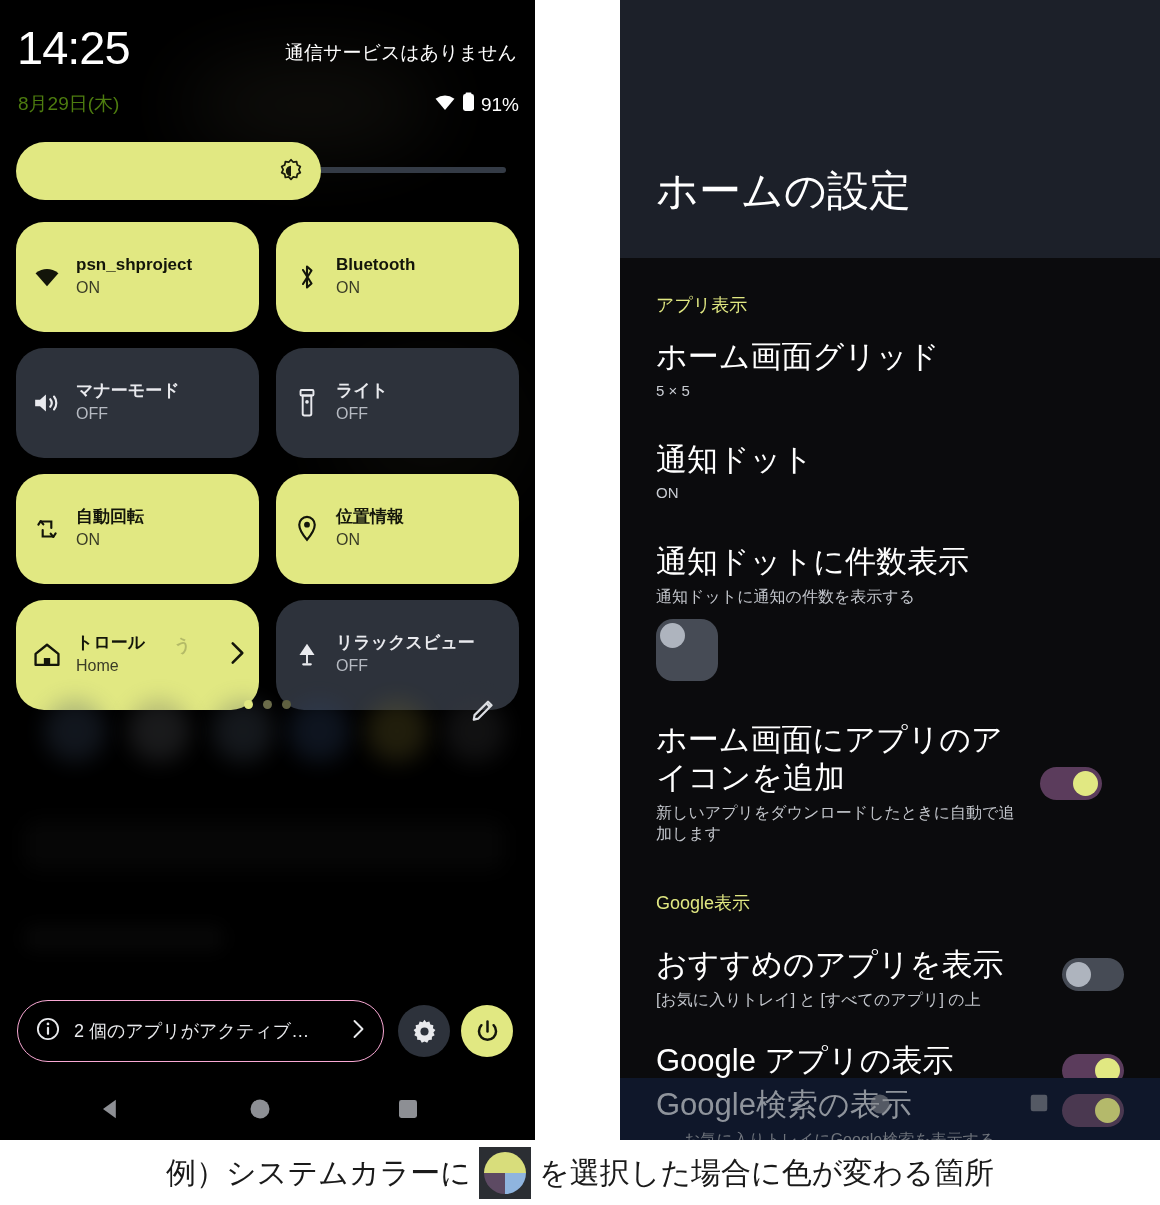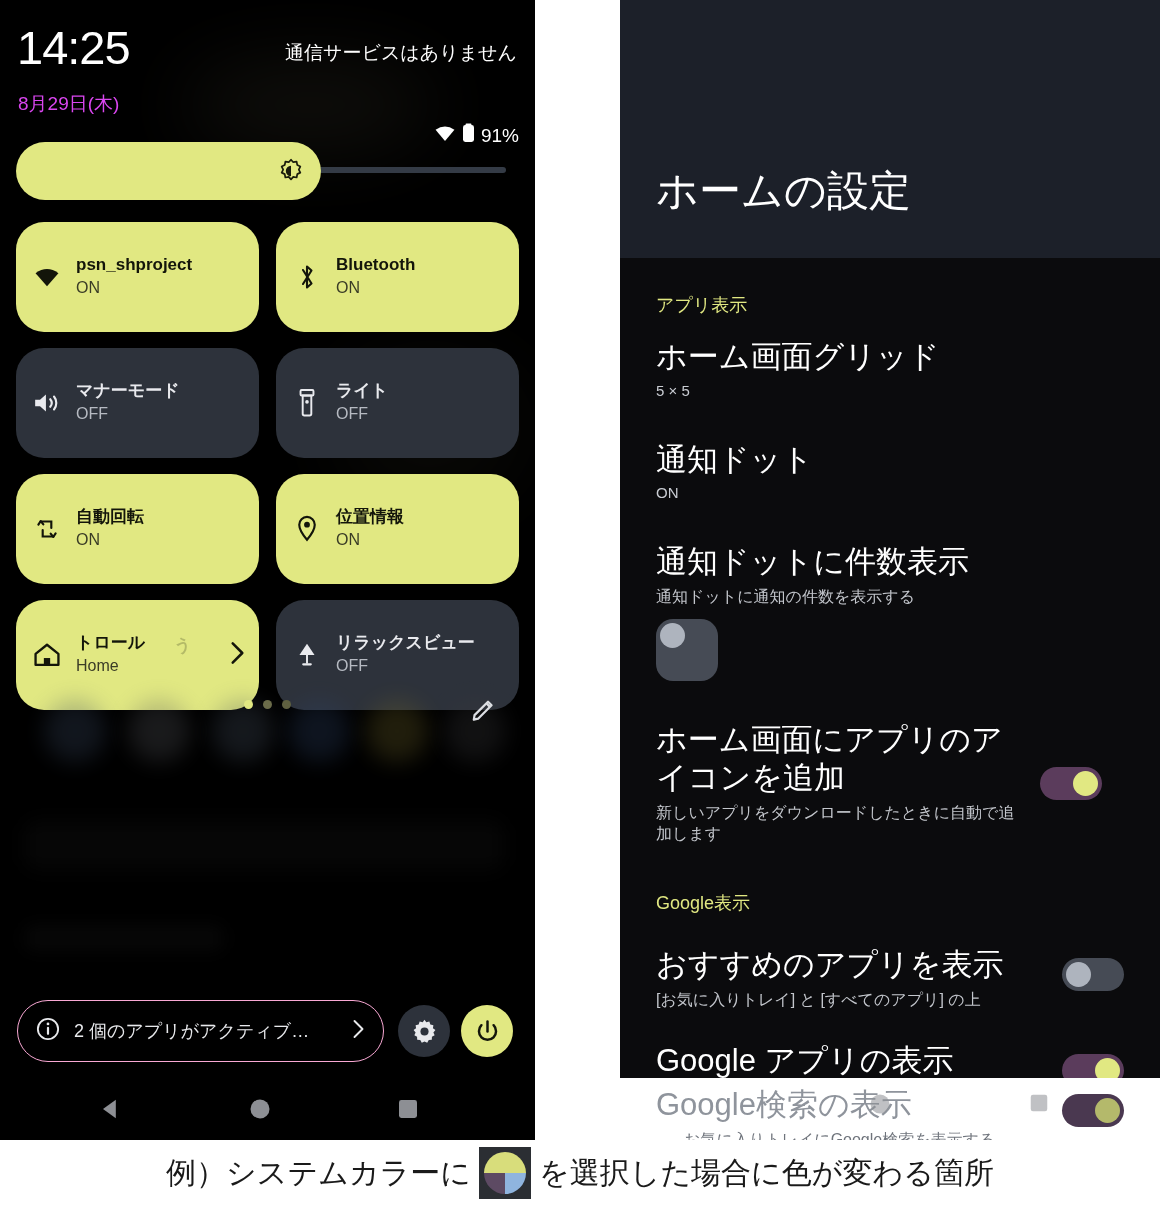--- a/index.html
+++ b/index.html
@@ -15,27 +15,27 @@
   }
   .qs-glow{
     position:absolute;border-radius:50%;filter:blur(40px);opacity:.22;pointer-events:none;
   }
   #status-row{position:absolute;left:0;top:0;width:535px;height:125px;}
   #clock{
     position:absolute;left:17px;top:24px;color:#ffffff;font-size:47px;
     font-weight:400;letter-spacing:-1px;line-height:1;
   }
   #date-text{
-    position:absolute;left:18px;top:94px;color:#d946ef;font-size:19px;line-height:1;
+    position:absolute;left:18px;top:94px;color:#4d7c0f;font-size:19px;line-height:1;
   }
   #carrier-text{
     position:absolute;right:18px;top:43px;color:#ffffff;font-size:19px;line-height:1;
   }
   #status-icons{
-    position:absolute;right:16px;top:92px;display:flex;align-items:center;gap:6px;margin-top:31px;
+    position:absolute;right:16px;top:92px;display:flex;align-items:center;gap:6px;
   }
   #battery-pct{color:#ffffff;font-size:19px;line-height:1;}
 
   
   #brightness-row{position:absolute;left:16px;top:142px;width:503px;height:58px;}
   #brightness-rest{
     position:absolute;left:300px;top:25px;width:190px;height:6px;border-radius:3px;
     background:#343b46;
   }
   #brightness-fill{
@@ -140,21 +140,21 @@
   }
   .switch.on{background:#5B3C5C;}
   .switch.off{background:#464B55;}
   .knob{position:absolute;top:4px;width:25px;height:25px;border-radius:50%;}
   .switch.on .knob{right:4px;background:#E1E882;}
   .switch.off .knob{left:4px;background:#AEB4BE;}
 
   
   #fade-row{
     position:absolute;left:0;top:1078px;width:540px;height:62px;
-    background:#ffffff;overflow:hidden;
+    background:#0f172a;overflow:hidden;
   }
   #fade-row .row{padding-top:8px;}
   #fade-row .row-title{color:#8f949c;}
   #fade-row .row-sub{color:#6f747c;margin-left:28px;}
   #fade-row .switch{background:#4a3850;}
   #fade-row .switch .knob{background:#b4b96b;}
   .ghost-nav{position:absolute;opacity:.55;}
 
   
   #caption{

